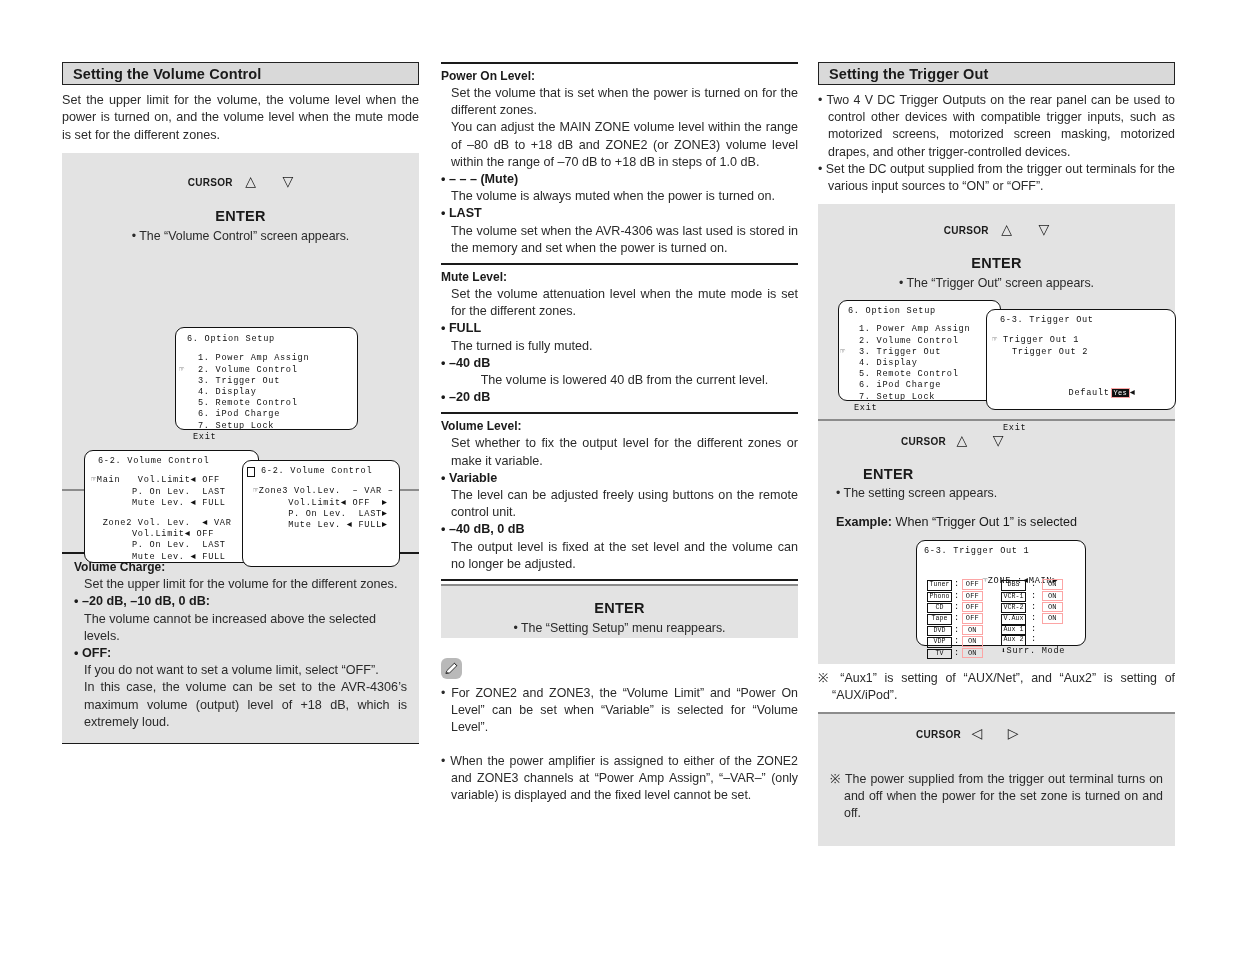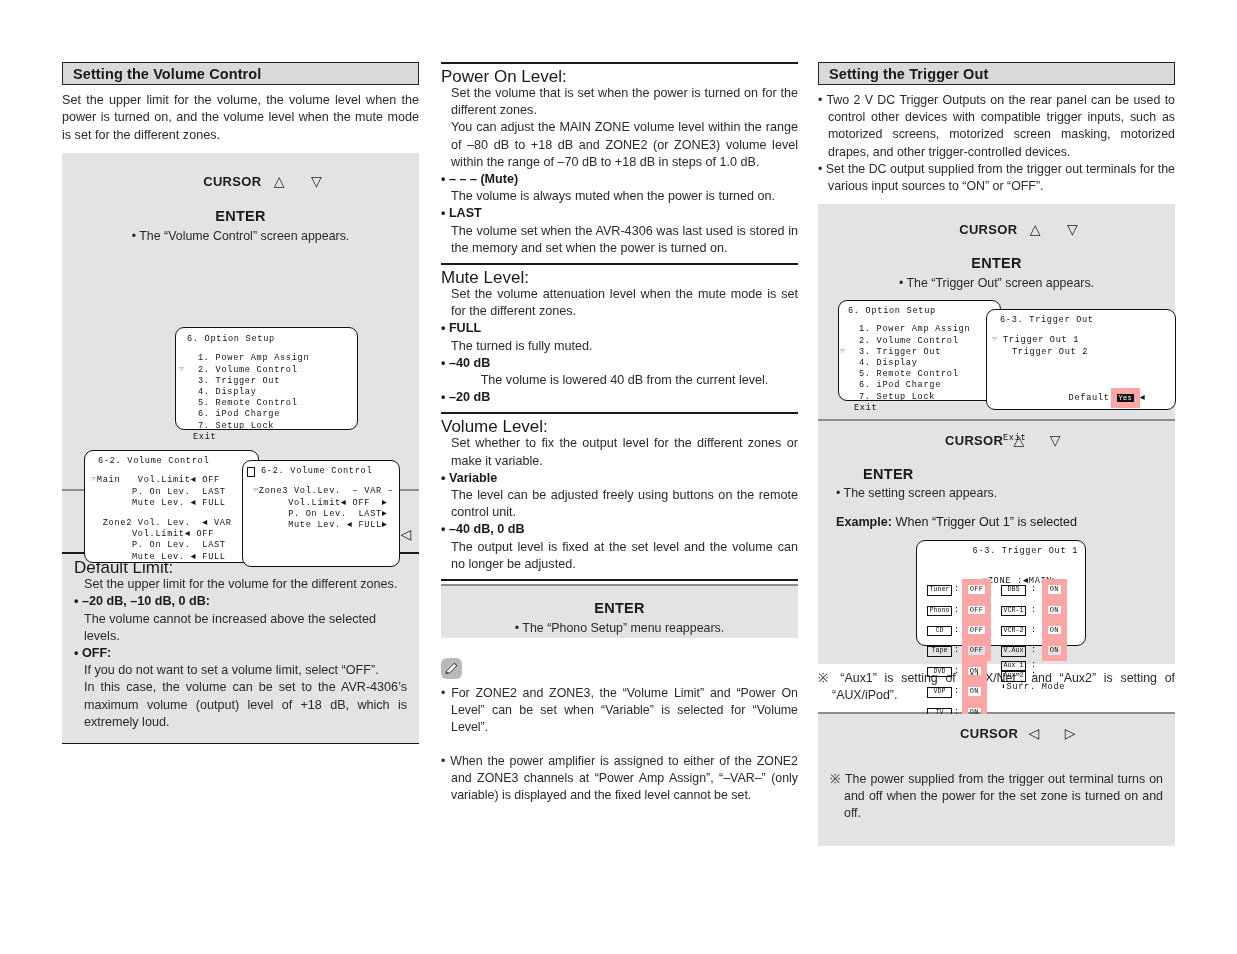--- a/index.html
+++ b/index.html
@@ -30,53 +30,53 @@
 
   
   .para{
     font-size:12.6px;line-height:17.4px;color:#2a2a2a;
     text-align:justify;margin:7px 0 0 0;
   }
 
   
   .gpanel{background:#e3e3e3;padding:10px 12px 12px 12px;box-sizing:border-box;}
 
-  .cursor-row{font-weight:bold;font-size:13px;letter-spacing:.3px;margin-left:44px;}
+  .cursor-row{font-weight:bold;font-size:10px;letter-spacing:.3px;}
   .tri{font-size:14px;font-weight:normal;display:inline-block;vertical-align:0px;}
   .enter{font-weight:bold;font-size:14.5px;letter-spacing:.3px;}
   .bullet-line{font-size:12.4px;color:#2a2a2a;line-height:16px;}
 
   
   .osd{
     background:#ffffff;border:1.6px solid #111;border-radius:9px;
     font-family:"Liberation Mono","DejaVu Sans Mono",monospace;
     font-size:8.6px;line-height:11.2px;color:#111;letter-spacing:.7px;
     box-sizing:border-box;position:relative;
   }
   .osd-row{white-space:pre;}
   .cur{letter-spacing:0;}
 
   
   .vbox{
-    display:inline-block;border:6px solid #fca5a5;padding:0 2px;
+    display:inline-block;border:1px solid #fca5a5;padding:0 2px;
     font-size:7px;line-height:8.4px;min-width:21px;text-align:center;
     letter-spacing:.2px;box-sizing:border-box;
   }
   .vbox.dark{background:#111;color:#fff;}
   .lbl{
     display:inline-block;border:1px solid #111;padding:0 1px;
     font-size:6.6px;line-height:8.4px;width:25px;text-align:center;
     letter-spacing:0;box-sizing:border-box;
   }
 
   
   .rule-thick{border-top:2.6px solid #1a1a1a;}
   .rule-thin{border-top:1.4px solid #1a1a1a;}
   .rule-grey{border-top:2.4px solid #8c8c8c;}
-  .dterm{font-weight:normal;font-size:17px;line-height:17px;}
+  .dterm{font-weight:bold;font-size:12px;line-height:17px;}
   .ddesc{font-size:12.6px;line-height:17.2px;color:#2a2a2a;padding-left:10px;text-align:justify;}
   .dopt{font-weight:bold;font-size:12.6px;line-height:17.2px;}
 
   .note-item{
     font-size:12.4px;line-height:17.2px;color:#2a2a2a;text-align:justify;
     padding-left:10px;text-indent:-10px;
   }
   .note-item.star{padding-left:14px;text-indent:-14px;}
 
   .pencil{
@@ -165,21 +165,21 @@
       <div style="position:absolute;left:226px;top:34px;">
         <span class="cursor-row">CURSOR</span>
         <span class="tri" style="margin-left:6px;">◁</span>
         <span class="tri" style="margin-left:21px;">▷</span>
       </div>
     </div>
 
     <div class="rule-thick" style="margin:0 0 0 0;"></div>
 
     <div class="gpanel" style="padding-top:5px;padding-bottom:12px;">
-      <div class="dterm">Default Limit:</div>
+      <div class="dterm">Volume Charge:</div>
       <div class="ddesc nj" style="text-align:left;">Set the upper limit for the volume for the different zones.</div>
       <div class="dopt">•&nbsp;<span>–20 dB, –10 dB, 0 dB:</span></div>
       <div class="ddesc" style="text-align:left;">The volume cannot be increased above the selected levels.</div>
       <div class="dopt">•&nbsp;<span>OFF:</span></div>
       <div class="ddesc" style="text-align:left;">If you do not want to set a volume limit, select “OFF”.</div>
       <div class="ddesc">In this case, the volume can be set to the AVR-4306’s maximum volume (output) level of +18 dB, which is extremely loud.</div>
     </div>
 
     <div class="rule-thin"></div>
   </div>
@@ -221,21 +221,21 @@
       <div class="ddesc">The output level is fixed at the set level and the volume can no longer be adjusted.</div>
     </div>
 
     <div class="rule-thick" style="margin-top:6px;"></div>
     <div class="rule-grey" style="margin-top:3px;"></div>
 
     <div class="gpanel" style="height:52px;">
       <div style="text-align:center;margin-top:3px;">
         <span class="enter">ENTER</span>
       </div>
-      <div class="bullet-line" style="text-align:center;margin-top:3px;">• The “Phono Setup” menu reappears.</div>
+      <div class="bullet-line" style="text-align:center;margin-top:3px;">• The “Setting Setup” menu reappears.</div>
     </div>
 
     <div style="margin-top:20px;">
       <div class="pencil">
         <svg width="15" height="15" viewBox="0 0 16 16" aria-hidden="true">
           <path d="M2 13.2 L3.1 10.2 L11 2.4 L13.7 5 L5.8 12.9 Z" fill="#ffffff" stroke="#2b2b2b" stroke-width="1"></path>
           <path d="M11 2.4 L13.7 5" stroke="#2b2b2b" stroke-width="1"></path>
           <path d="M2 13.2 L4.6 12.3" stroke="#2b2b2b" stroke-width="1"></path>
         </svg>
       </div>
@@ -243,21 +243,21 @@
       <div class="note-item" style="margin-top:16px;">• When the power amplifier is assigned to either of the ZONE2 and ZONE3 channels at “Power Amp Assign”, “–VAR–” (only variable) is displayed and the fixed level cannot be set.</div>
     </div>
   </div>
 
   <div class="col col-right">
 
     <div class="sec-head">
       <span>Setting the Trigger Out</span>
     </div>
 
-    <div class="note-item" style="margin-top:7px;">• Two 2 V DC Trigger Outputs on the rear panel can be used to control other devices with compatible trigger inputs, such as motorized screens, motorized screen masking, motorized drapes, and other trigger-controlled devices.</div>
+    <div class="note-item" style="margin-top:7px;">• Two 4 V DC Trigger Outputs on the rear panel can be used to control other devices with compatible trigger inputs, such as motorized screens, motorized screen masking, motorized drapes, and other trigger-controlled devices.</div>
     <div class="note-item">• Set the DC output supplied from the trigger out terminals for the various input sources to “ON” or “OFF”.</div>
 
     <div class="gpanel" style="margin-top:9px;height:215px;position:relative;">
       <div style="text-align:center;margin-top:6px;">
         <span class="cursor-row">CURSOR</span>
         <span class="tri" style="margin-left:8px;">△</span>
         <span class="tri" style="margin-left:22px;">▽</span>
       </div>
       <div style="text-align:center;margin-top:16px;">
         <span class="enter">ENTER</span>
@@ -303,21 +303,21 @@
       <div style="position:absolute;left:45px;top:44px;">
         <span class="enter">ENTER</span>
       </div>
       <div class="bullet-line" style="position:absolute;left:18px;top:64px;">• The setting screen appears.</div>
 
       <div class="ex-label" style="position:absolute;left:18px;top:93px;">
         <b>Example:</b><span> When “Trigger Out 1” is selected</span>
       </div>
 
       <div class="osd" style="position:absolute;left:98px;top:119px;width:170px;height:106px;padding:5px 0 0 7px;">
-        <div class="osd-row" style="text-align:right;padding-right:7px;">6-3. Trigger Out 1</div>
+        <div class="osd-row" style="text-align:left;padding-right:7px;">6-3. Trigger Out 1</div>
 
         <div class="osd-row" style="margin-top:7px;">
           <span class="cur">☞</span><span>ZONE :</span><span>◄</span><span>MAIN</span><span>►</span>
         </div>
 
         <div style="position:absolute;left:10px;top:38px;">
           <div style="line-height:9.4px;"><span class="lbl">Tuner</span><span style="margin:0 2px;">:</span><span class="vbox">OFF</span></div>
           <div style="line-height:9.4px;"><span class="lbl">Phono</span><span style="margin:0 2px;">:</span><span class="vbox">OFF</span></div>
           <div style="line-height:9.4px;"><span class="lbl">CD</span><span style="margin:0 2px;">:</span><span class="vbox">OFF</span></div>
           <div style="line-height:9.4px;"><span class="lbl">Tape</span><span style="margin:0 2px;">:</span><span class="vbox">OFF</span></div>

